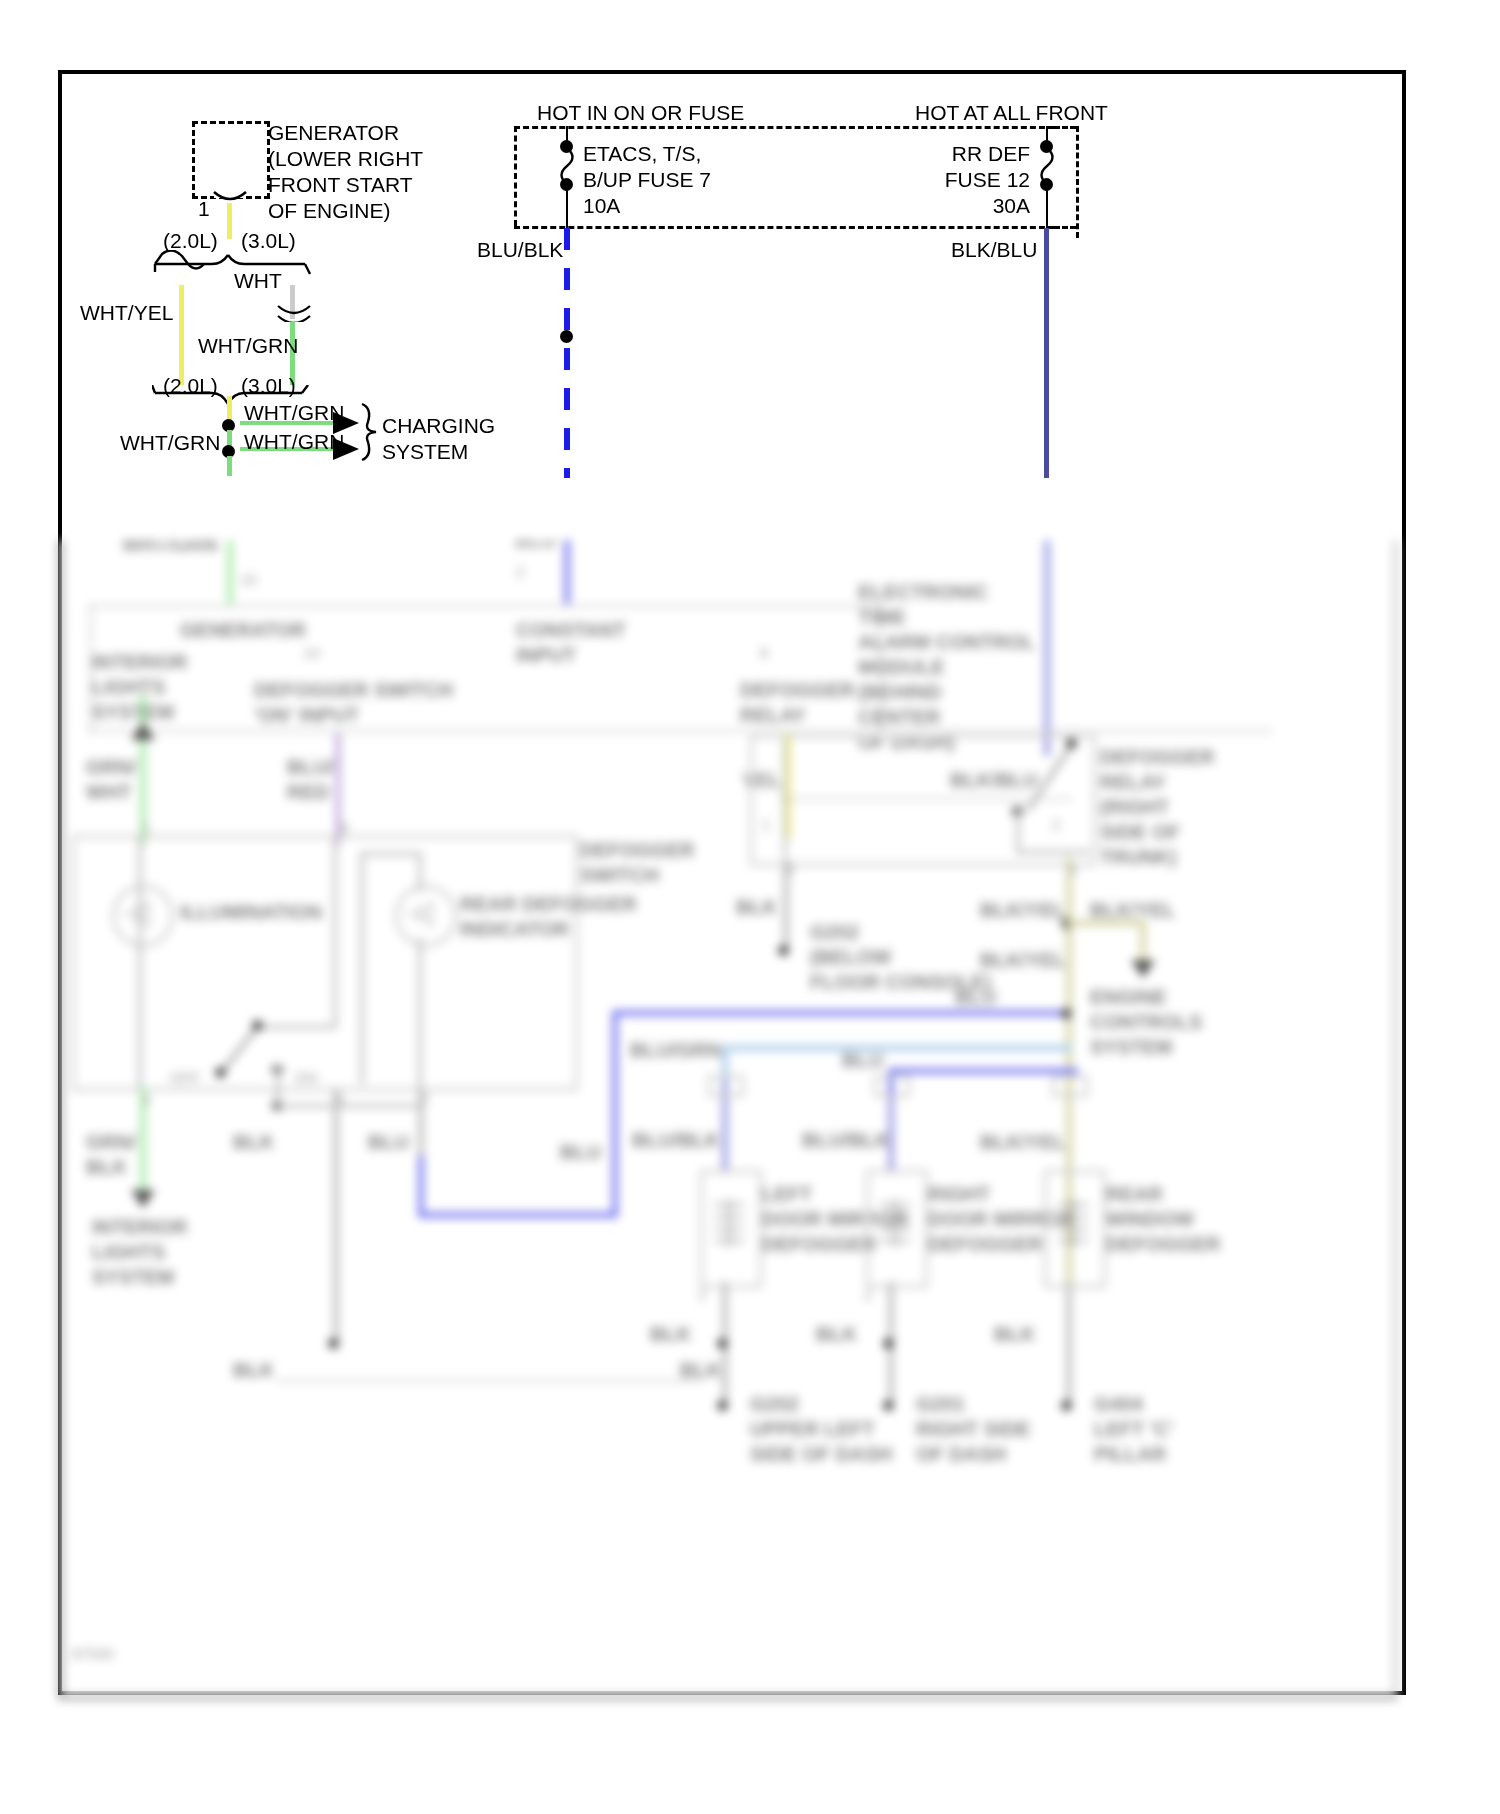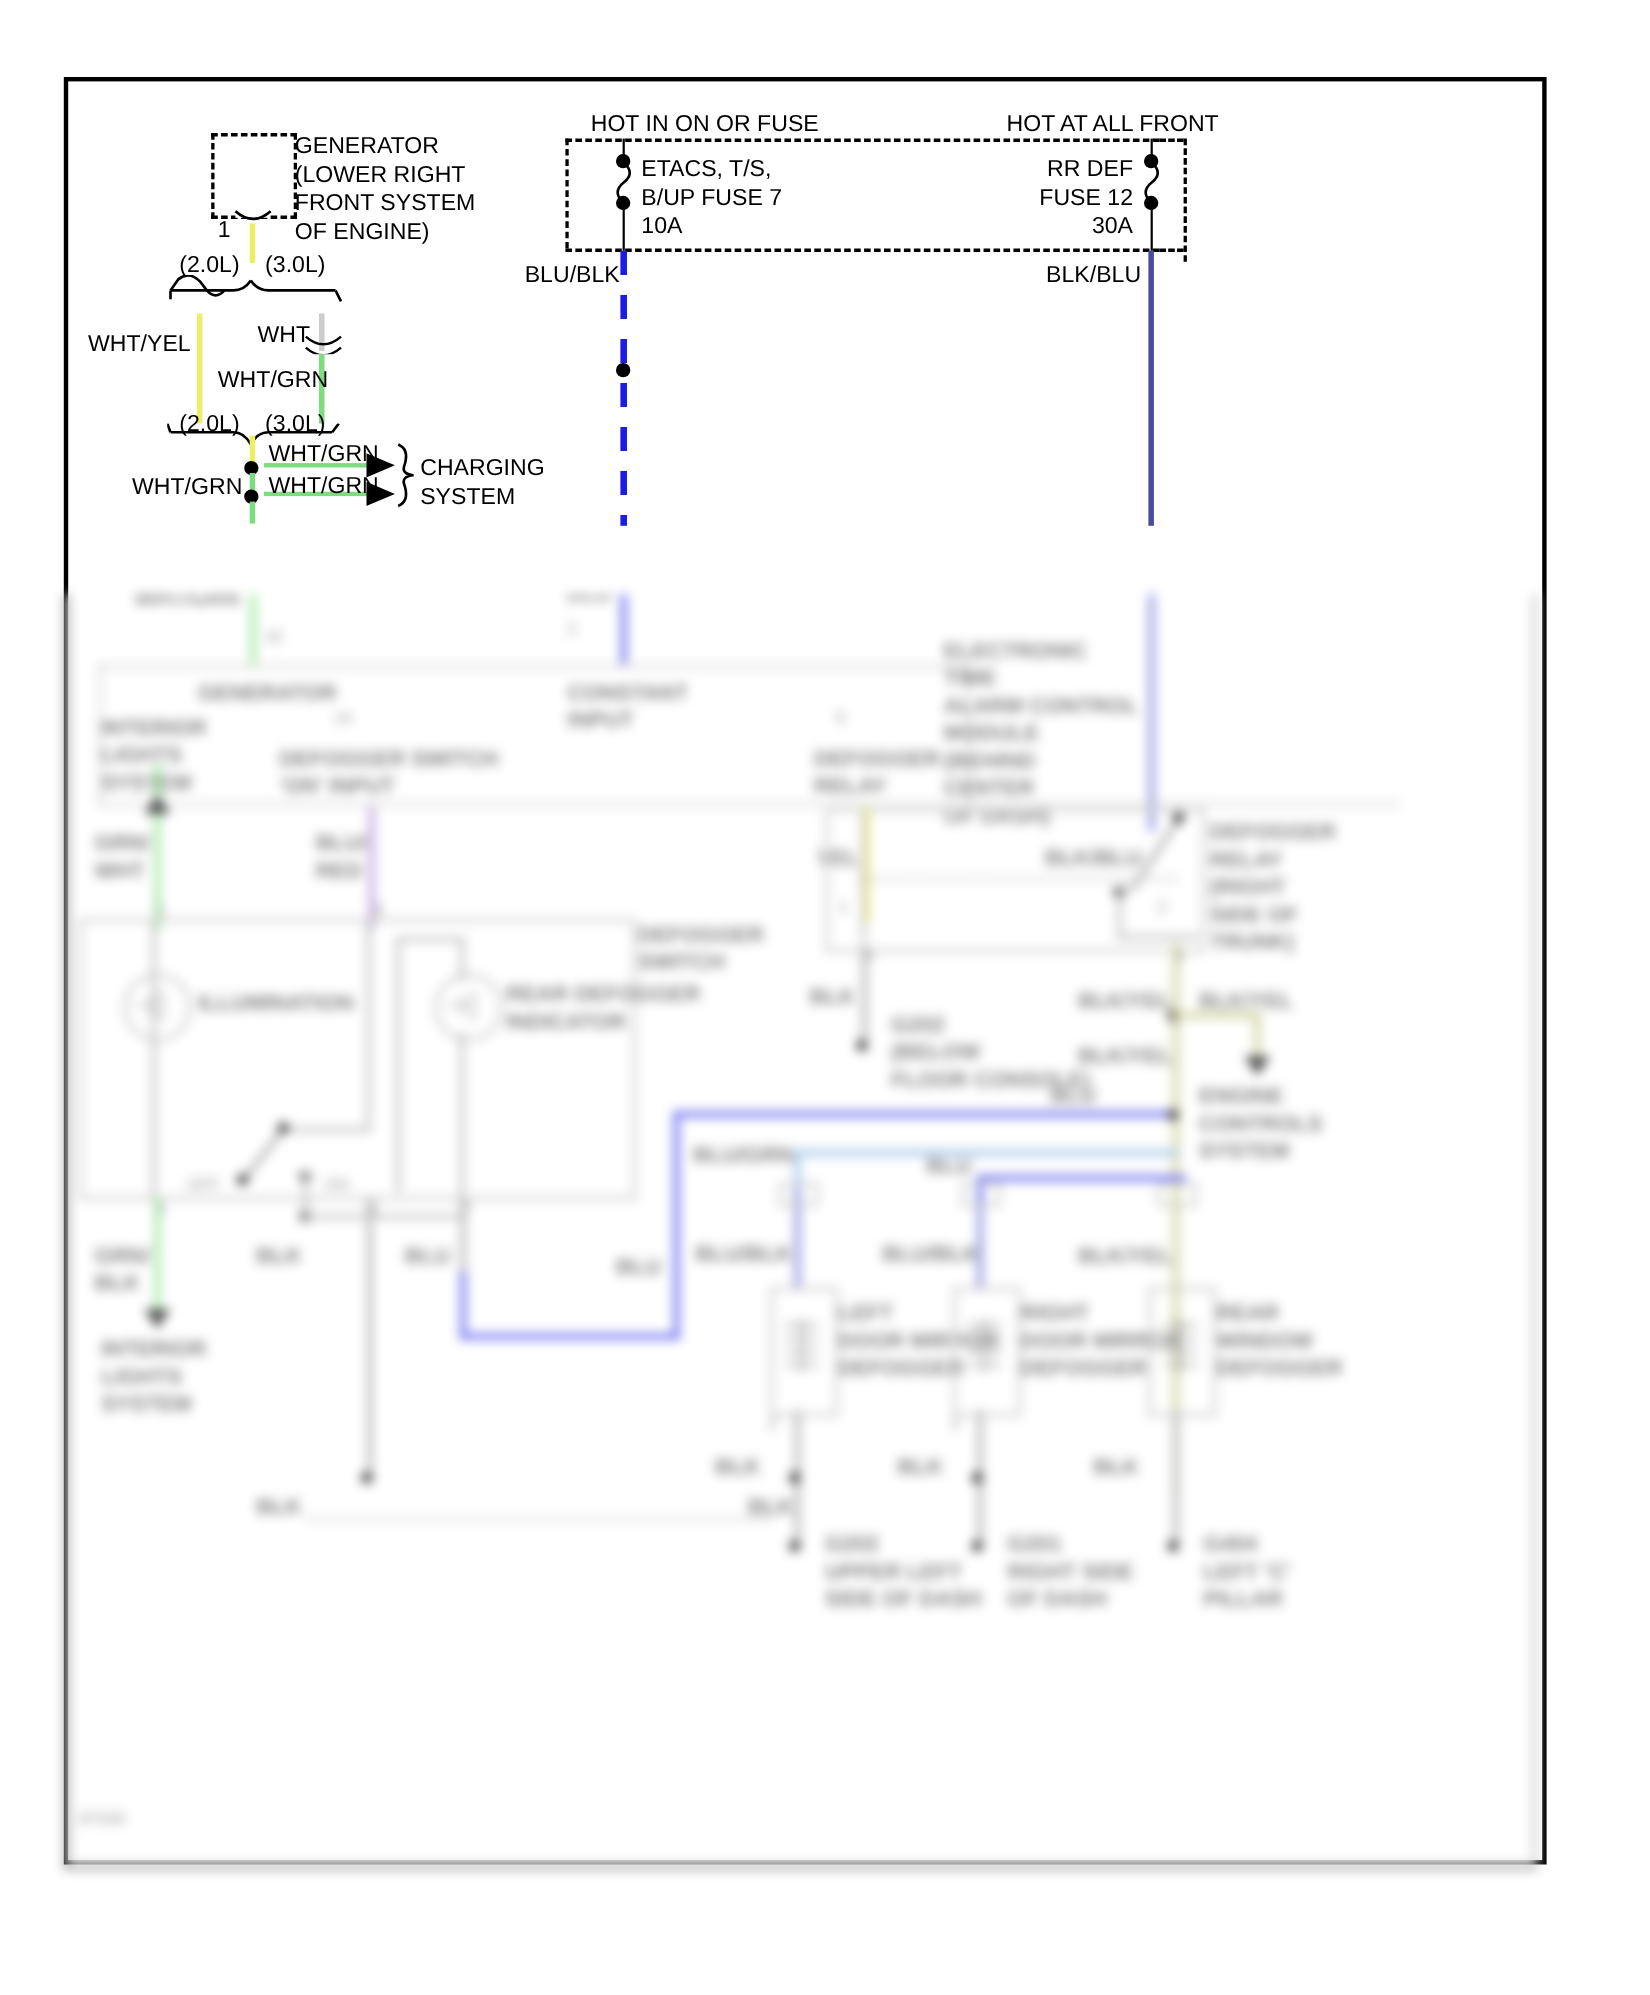--- a/index.html
+++ b/index.html
@@ -77,40 +77,40 @@
 
   <div class="genbox" style="left:192px;top:121px;width:72px;height:72px;"></div>
 
   <div style="position:absolute;left:214px;top:188px;width:30px;height:10px;background:#fff;"></div>
 
   <svg style="position:absolute;left:212px;top:190px;" width="36" height="16">
     <path d="M2,2 Q18,16 34,2" stroke="#000" stroke-width="2.5" fill="none"></path>
   </svg>
   <div class="txt" style="left:268px;top:120px;">GENERATOR
 (LOWER RIGHT
-FRONT SYSTEM
+FRONT START
 OF ENGINE)</div>
   <div class="txt" style="left:198px;top:196px;">1</div>
 
   <div class="wire w-yel" style="left:227px;top:203px;height:36px;"></div>
 
   <div class="txt" style="left:163px;top:228px;">(2.0L)</div>
   <div class="txt" style="left:241px;top:228px;">(3.0L)</div>
   <svg style="position:absolute;left:152px;top:250px;" width="160" height="26">
     <path d="M3,24 L10,14 Q20,6 30,16 L36,24 Q44,33 52,24" transform="translate(0,-10)" stroke="#000" stroke-width="2.4" fill="none"></path>
     <path d="M3,14 L60,14 Q70,14 76,5" stroke="#000" stroke-width="2.4" fill="none"></path>
     <path d="M76,5 Q82,14 92,14 L153,14" stroke="#000" stroke-width="2.4" fill="none"></path>
     <path d="M3,14 L3,22 M153,14 L158,24" stroke="#000" stroke-width="2.4" fill="none"></path>
   </svg>
 
   <div class="wire w-yel" style="left:179px;top:285px;height:100px;"></div>
   <div class="txt" style="left:80px;top:300px;">WHT/YEL</div>
 
   <div class="wire w-wht" style="left:290px;top:285px;height:34px;"></div>
-  <div class="txt" style="left:234px;top:268px;margin-top:24px;">WHT</div>
+  <div class="txt" style="left:234px;top:268px;">WHT</div>
 
   <svg style="position:absolute;left:276px;top:290px;" width="36" height="32">
     <path d="M2,16 Q18,30 34,16" stroke="#000" stroke-width="2.2" fill="none"></path>
     <path d="M2,26 Q18,40 34,26" stroke="#000" stroke-width="2.2" fill="none"></path>
   </svg>
   <div class="wire w-grn" style="left:290px;top:322px;height:63px;"></div>
   <div class="txt" style="left:198px;top:333px;">WHT/GRN</div>
 
   <svg style="position:absolute;left:152px;top:385px;" width="160" height="26">
     <path d="M3,8 L60,8 Q70,8 76,19" stroke="#000" stroke-width="2.4" fill="none"></path>

